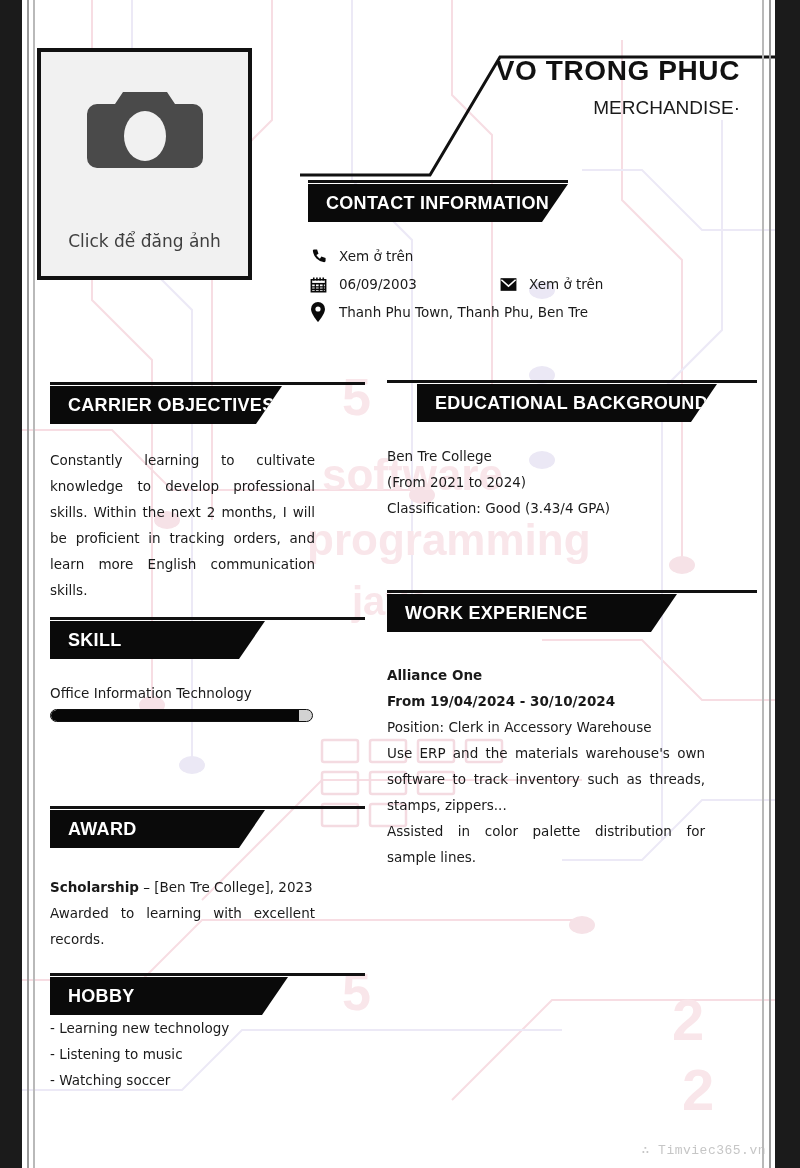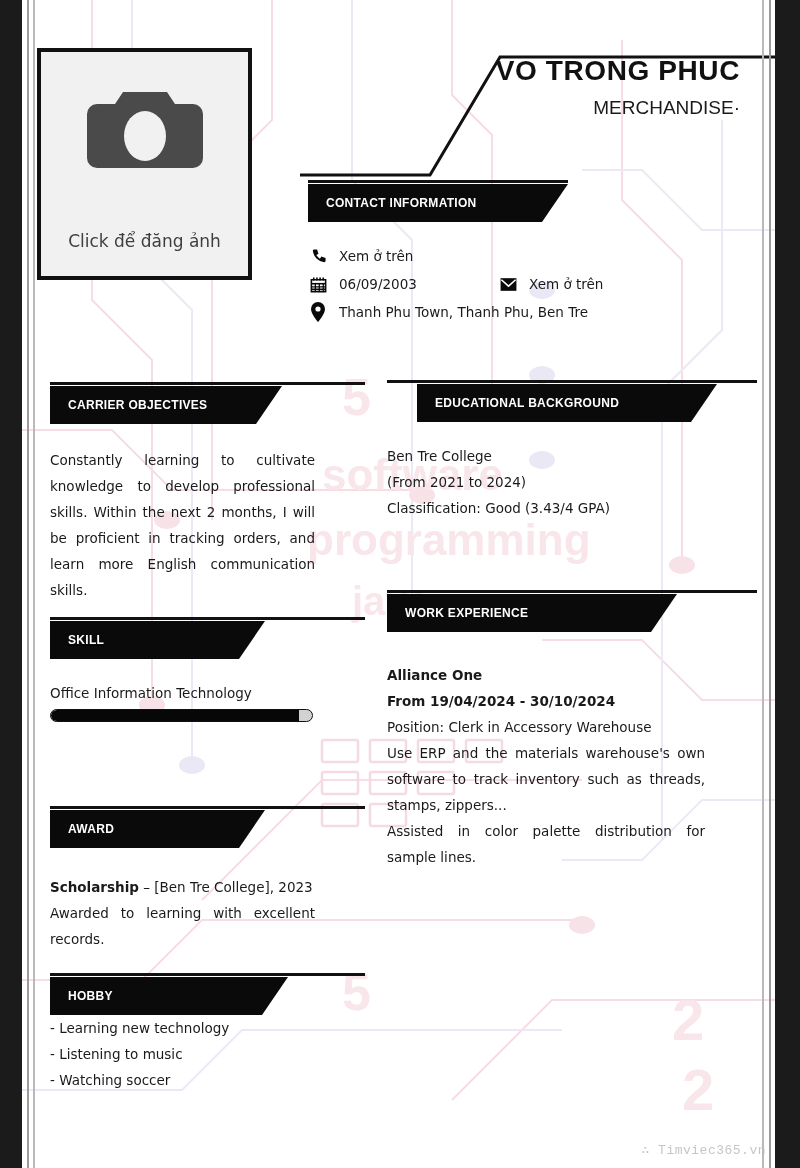--- a/index.html
+++ b/index.html
@@ -129,21 +129,21 @@
     height: 38px;
     background: #0a0a0a;
     display: flex;
     align-items: center;
     box-sizing: border-box;
     padding-left: 18px;
     clip-path: polygon(0 0, 100% 0, calc(100% - 26px) 100%, 0 100%);
   }
   .banner-title {
     color: #ffffff;
-    font-size: 12px;
+    font-size: 18px;
     font-weight: bold;
     letter-spacing: 0.3px;
     white-space: nowrap;
   }
 
   .body-text {
     font-size: 13.5px;
     line-height: 26px;
     color: #1a1a1a;
     text-align: justify;

